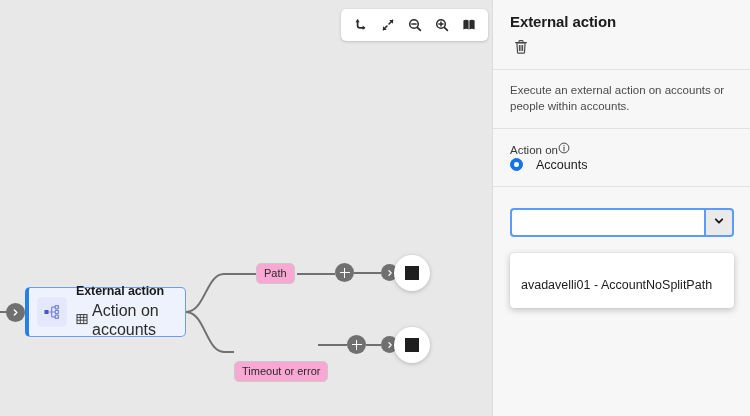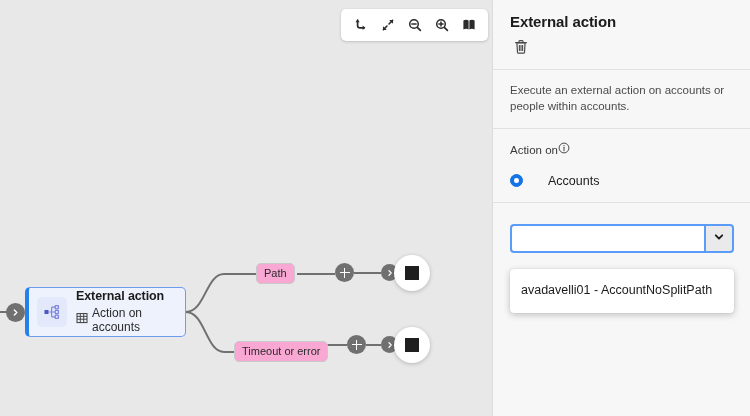--- a/index.html
+++ b/index.html
@@ -90,21 +90,21 @@
     margin-left: 9px;
     line-height: 1.22;
   }
   .node-title {
     font-size: 12.5px;
     font-weight: bold;
     color: #1b1b1b;
     letter-spacing: -0.1px;
   }
   .node-sub {
-    font-size: 12px;
+    font-size: 16px;
     color: #2b2b2b;
     display: flex;
     align-items: center;
     gap: 4px;
     margin-top: 1px;
   }
 
   
   #inbound-chevron {
     position: absolute;
@@ -130,21 +130,21 @@
     border: 1px solid #c9c9c9;
     border-radius: 5px;
     font-size: 11px;
     color: #2b2b2b;
     padding: 3px 7px 4px;
     white-space: nowrap;
     cursor: pointer;
     line-height: 1.1;
   }
   #label-path  { left: 256px; top: 263px; }
-  #label-error { left: 234px; top: 341px; }
+  #label-error { left: 234px; top: 361px; }
 
   
   .plus-btn {
     position: absolute;
     width: 19px; height: 19px;
     border-radius: 50%;
     background: #707070;
     cursor: pointer;
   }
   .plus-btn::before, .plus-btn::after {
@@ -239,22 +239,22 @@
     padding-bottom: 14px;
   }
   .field-label {
     font-size: 11.5px;
     color: #3a3a3a;
     display: flex;
     align-items: flex-end;
   }
   .radio-row {
     display: flex;
-    gap: 25px;
-    margin-top: 18px;
+    gap: 13px;
+    margin-top: 2px;
     cursor: pointer;
   }
   .radio {
     width: 13px; height: 13px;
     border-radius: 50%;
     border: 1.6px solid #4b4b4b;
     box-sizing: border-box;
     flex: 0 0 auto;
     position: relative;
   }
@@ -319,21 +319,21 @@
 
   
   #service-listbox {
     position: absolute;
     left: 17px;
     top: 66px;
     width: 224px;
     background: #ffffff;
     border-radius: 4px;
     box-shadow: 0 2px 7px rgba(0,0,0,0.22), 0 0 1px rgba(0,0,0,0.2);
-    padding: 6px 0 7px;
+    padding: 17px 0 7px;
     box-sizing: border-box;
     z-index: 10;
   }
   .listbox-option {
     font-size: 12.5px;
     color: #1b1b1b;
     padding: 7px 11px 7px 11px;
     line-height: 1.33;
     cursor: pointer;
   }

